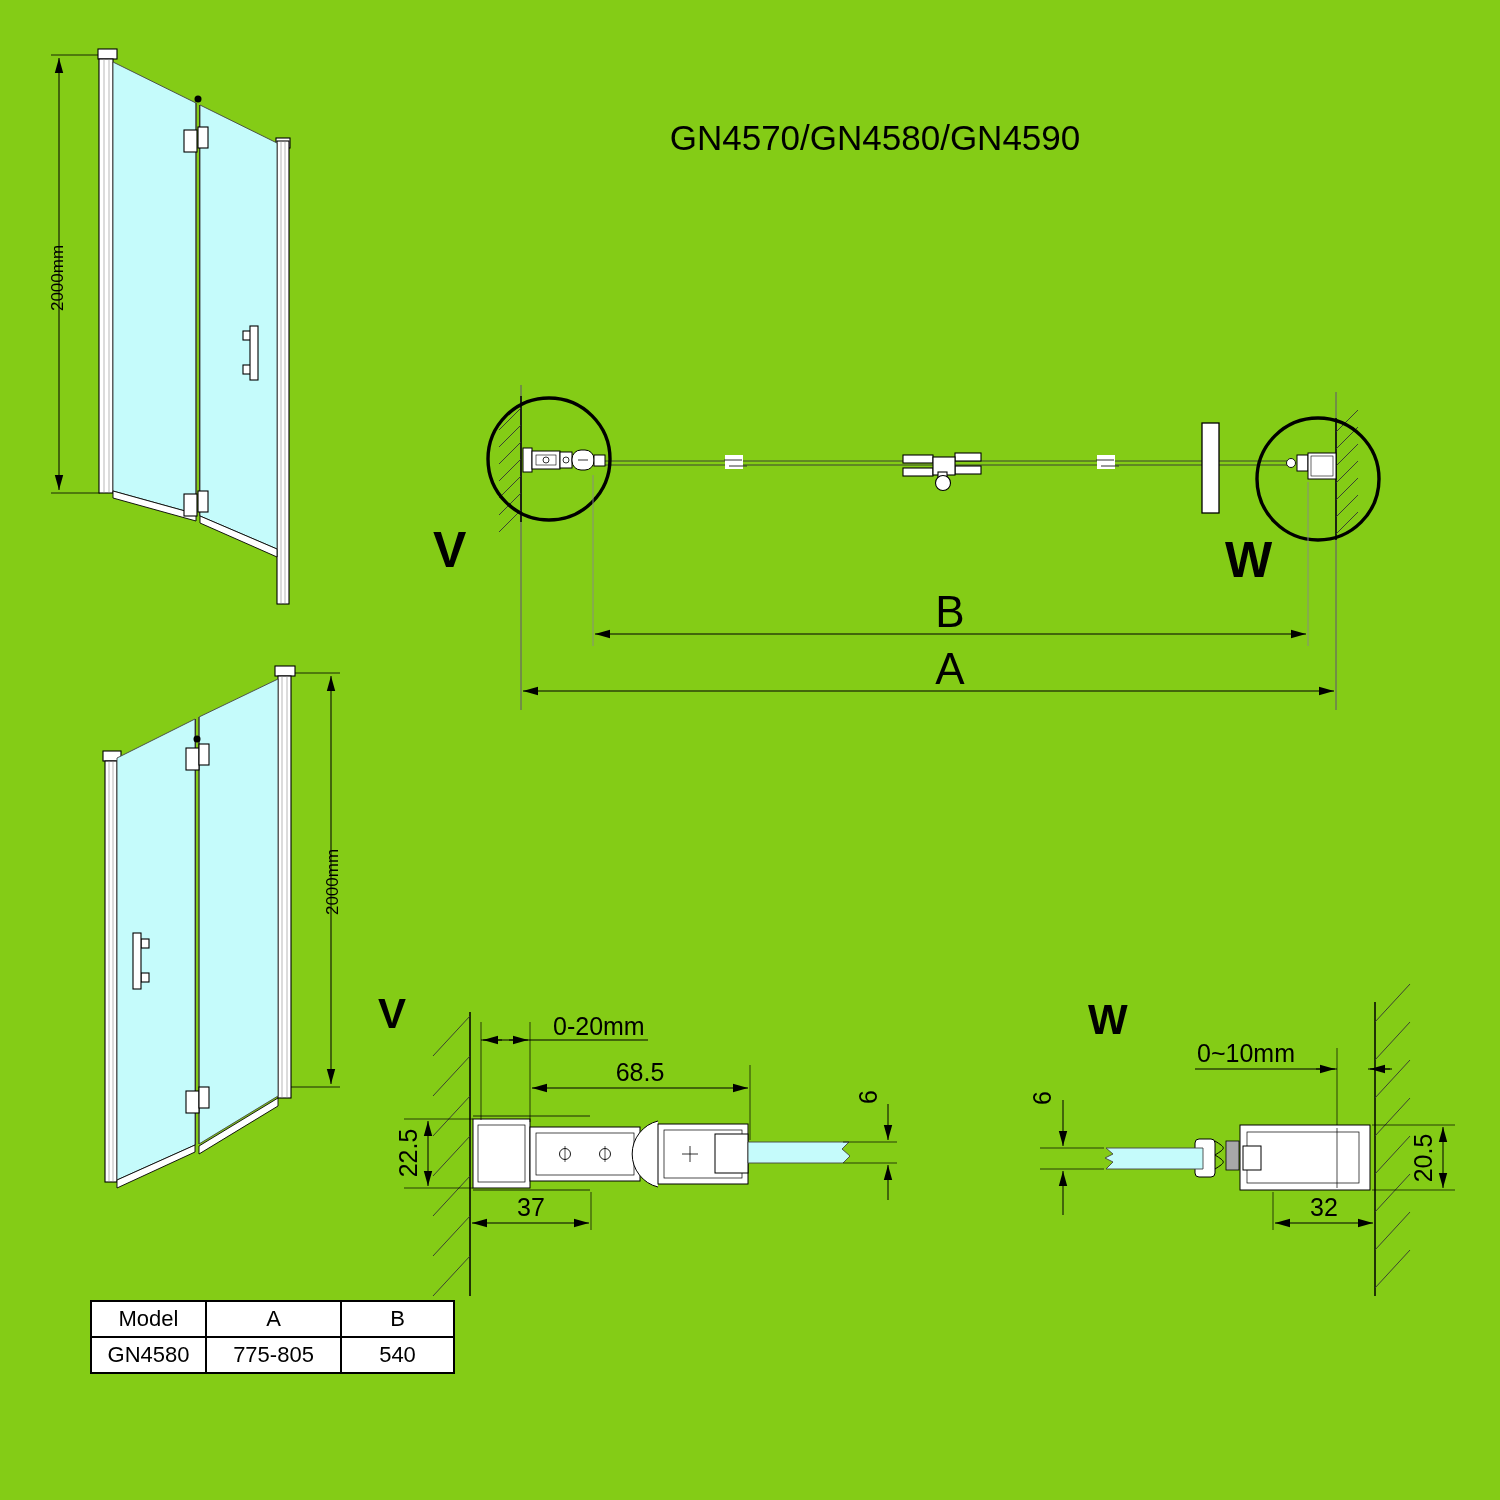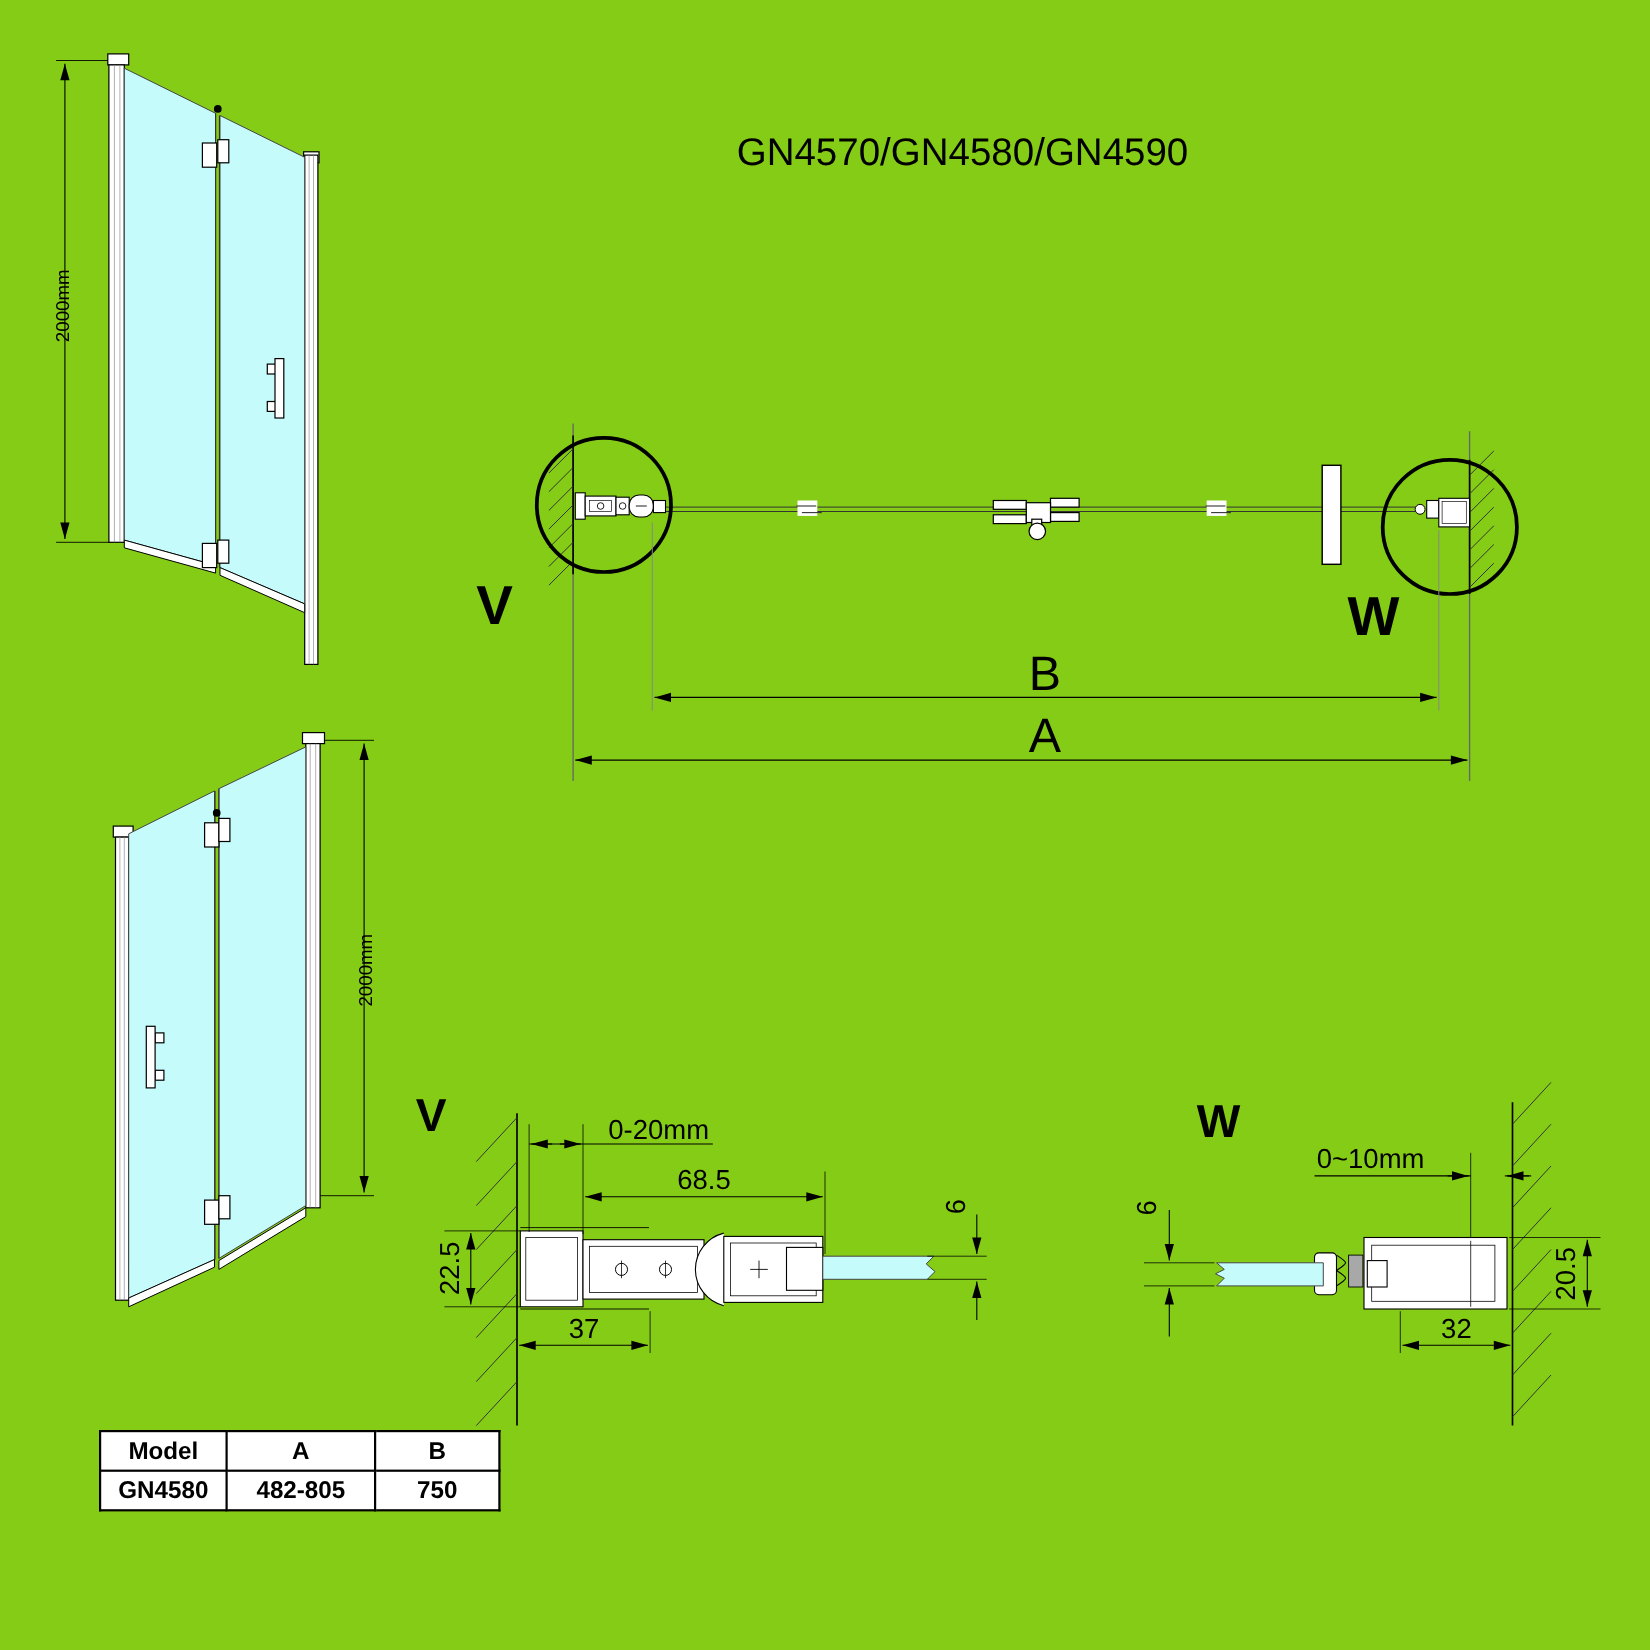--- a/index.html
+++ b/index.html
@@ -2,21 +2,21 @@
 <html><head>
 <meta charset="utf-8">
 <style>
   html,body{margin:0;padding:0;background:#fff;}
   .canvas{position:relative;width:1500px;height:1500px;background:#84cc16;
           font-family:"Liberation Sans",sans-serif;overflow:hidden;}
   svg{position:absolute;left:0;top:0;}
   svg text{font-family:"Liberation Sans",sans-serif;fill:#000;}
   .size-table{position:absolute;left:90px;top:1300px;border-collapse:collapse;
               table-layout:fixed;font-family:"Liberation Sans",sans-serif;}
-  .size-table td,.size-table th{border:2px solid #000;font-size:22px;font-weight:bold;
+  .size-table td,.size-table th{border:2px solid #000;font-size:22px;font-weight:normal;
               text-align:center;padding:0;height:34px;background:#fff;color:#000;}
   .size-table .c-model{width:113px;}
   .size-table .c-a{width:133px;}
   .size-table .c-b{width:111px;}
 </style>
 </head>
 <body>
 
 <div class="canvas">
 
@@ -342,19 +342,19 @@
   <thead>
     <tr>
       <th class="c-model">Model</th>
       <th class="c-a">A</th>
       <th class="c-b">B</th>
     </tr>
   </thead>
   <tbody>
     <tr>
       <td>GN4580</td>
-      <td>482-805</td>
-      <td>750</td>
+      <td>775-805</td>
+      <td>540</td>
     </tr>
   </tbody>
 </table>
 
 </div>
 
 </body></html>

